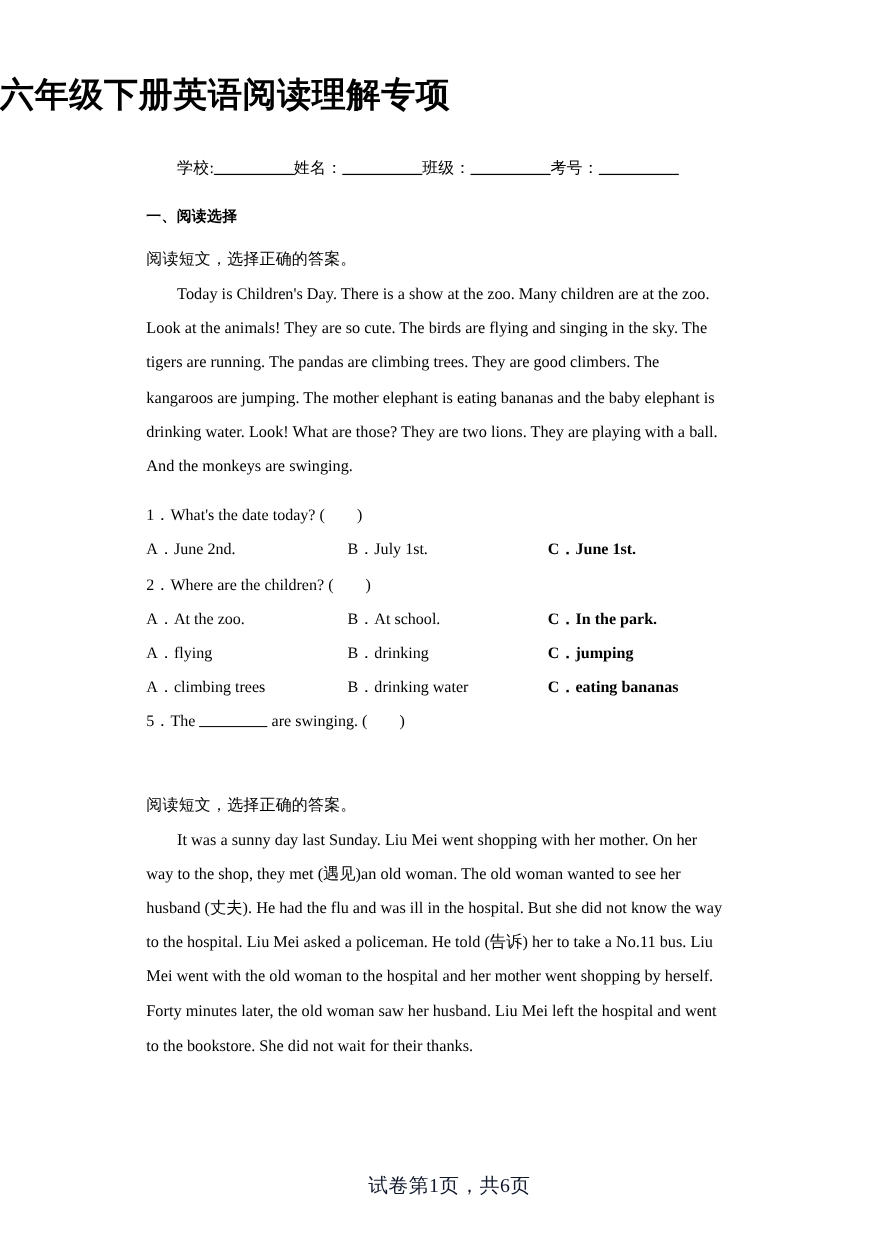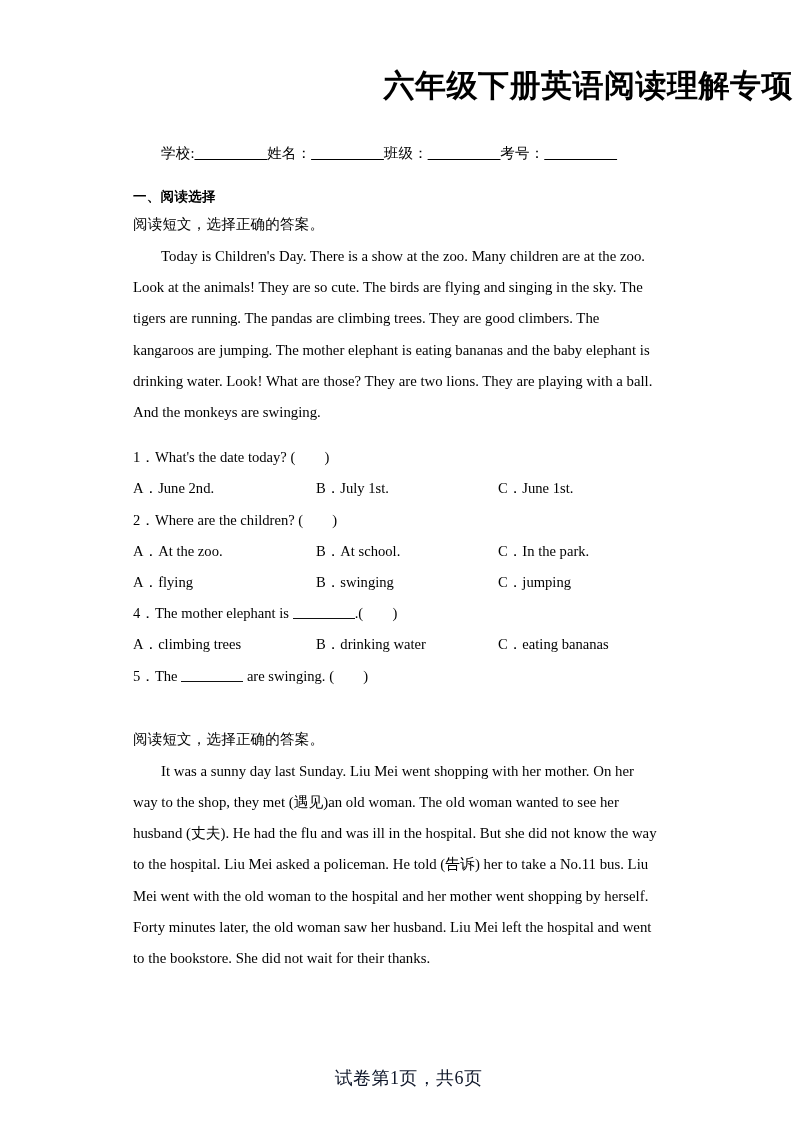--- a/index.html
+++ b/index.html
@@ -23,21 +23,21 @@
     width: 793px;
     height: 1122px;
   }
 
   
   .doc-title {
     position: absolute;
     left: 0;
     top: 66px;
     width: 793px;
-    text-align: right;
+    text-align: left;
     font-family: "Liberation Sans", "DejaVu Sans", sans-serif;
     font-weight: bold;
     font-size: 31px;
     letter-spacing: 0.5px;
     line-height: 40px;
     white-space: nowrap;
   }
 
   
   .info-line {
@@ -71,21 +71,21 @@
     font-weight: bold;
     font-size: 13.5px;
     line-height: 22px;
     margin: 0 0 1px 0;
     letter-spacing: 0.3px;
   }
 
   .instruction {
     font-size: 14.5px;
     line-height: 25px;
-    margin: 4px 0 4px 0;
+    margin: 16px 0 4px 0;
     letter-spacing: 0.2px;
   }
 
   .passage {
     font-size: 14.8px;
     line-height: 31.2px;
     text-align: left;
     margin: 0;
     text-indent: 28px;
   }
@@ -113,21 +113,21 @@
     position: relative;
     height: 31.2px;
     white-space: nowrap;
   }
   .opt {
     position: absolute;
     top: 0;
   }
   .opt-a { left: 0px; }
   .opt-b { left: 183px; }
-  .opt-c { left: 365px; }
+  .opt-c { left: 365px; font-weight: bold; }
 
   .spacer-line { height: 31px; }
 
   
   .footer {
     position: absolute;
     left: 12px;
     top: 1069px;
     width: 793px;
     text-align: center;
@@ -171,27 +171,24 @@
         <span>2．</span><span>Where are the children? (</span><span class="paren-gap">　　</span><span>)</span>
       </div>
       <div class="options">
         <span class="opt opt-a"><span>A．</span><span>At the zoo.</span></span>
         <span class="opt opt-b"><span>B．</span><span>At school.</span></span>
         <span class="opt opt-c"><span>C．</span><span>In the park.</span></span>
       </div>
 
       <div class="options">
         <span class="opt opt-a"><span>A．</span><span>flying</span></span>
-        <span class="opt opt-b"><span>B．</span><span>swinging</span></span>
+        <span class="opt opt-b"><span>B．</span><span>drinking</span></span>
         <span class="opt opt-c"><span>C．</span><span>jumping</span></span>
       </div>
 
-      <div class="question">
-        <span>4．</span><span>The mother elephant is </span><span class="blank-u"></span><span>.(</span><span class="paren-gap">　　</span><span>)</span>
-      </div>
       <div class="options">
         <span class="opt opt-a"><span>A．</span><span>climbing trees</span></span>
         <span class="opt opt-b"><span>B．</span><span>drinking water</span></span>
         <span class="opt opt-c"><span>C．</span><span>eating bananas</span></span>
       </div>
 
       <div class="question">
         <span>5．</span><span>The </span><span class="blank-u"></span><span> are swinging. (</span><span class="paren-gap">　　</span><span>)</span>
       </div>
 

